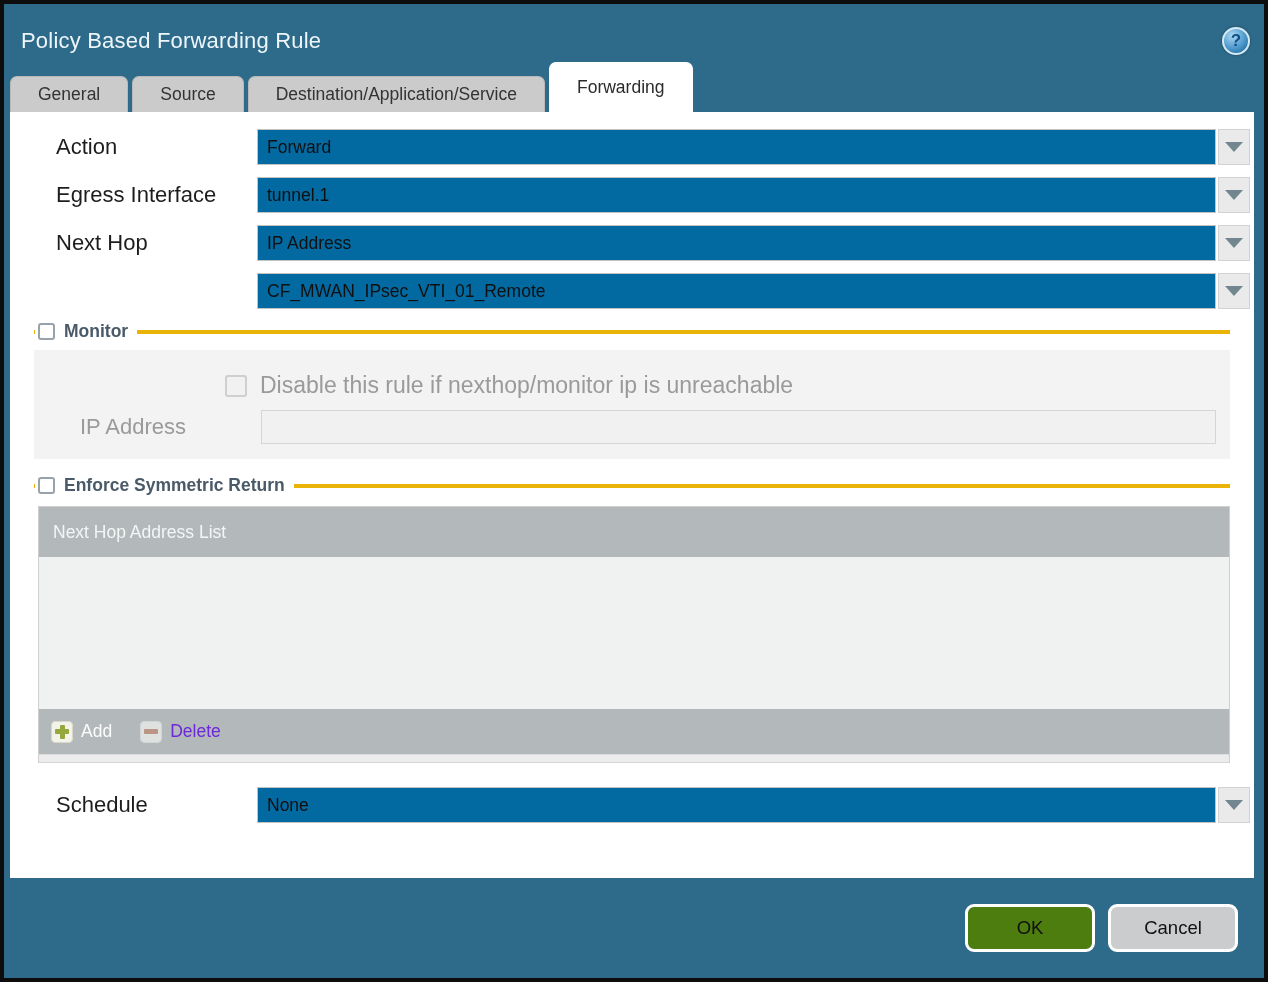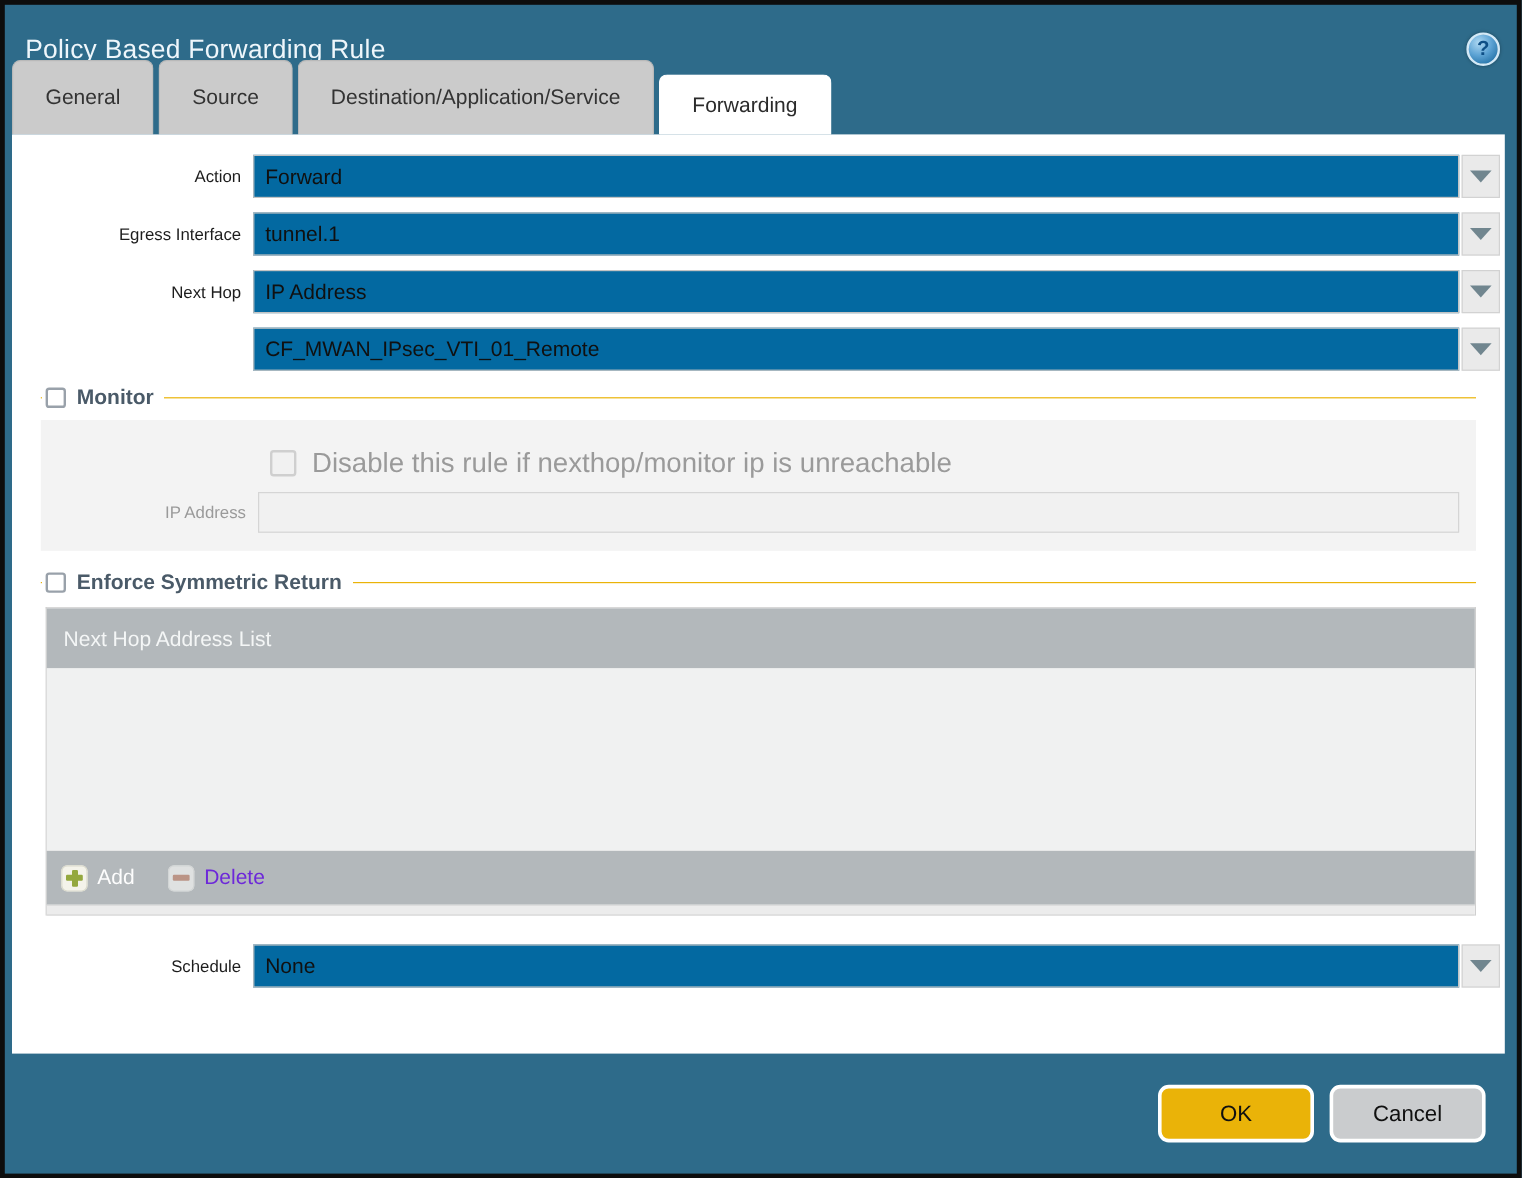--- a/index.html
+++ b/index.html
@@ -18,47 +18,47 @@
     margin-left:auto;width:28px;height:28px;border-radius:50%;
     background:radial-gradient(circle at 35% 28%, #aed8f2 0%, #5da3d4 45%, #2a78ad 80%);
     border:2px solid #d4e9f6;
     display:flex;align-items:center;justify-content:center;
     color:#0e4f86;font-size:17px;font-weight:bold;cursor:pointer;
     box-shadow:0 0 3px rgba(0,0,0,.35);
   }
   
   .tabbar{height:50px;flex:none;display:flex;align-items:flex-end;padding-left:6px;}
   .tab{
-    background:#cbcbcb;color:#333;font-size:17.5px;height:62px;
+    background:#cbcbcb;color:#333;font-size:17.5px;height:36px;
     display:flex;align-items:center;padding:0 27px;
     border-radius:7px 7px 0 0;margin-right:4px;cursor:pointer;
     border:1px solid #b9b9b9;border-bottom:none;white-space:nowrap;
   }
   .tab.active{background:#fff;height:50px;color:#2b2b2b;border-color:#fff;font-weight:400;}
   
   .content{
     background:#fff;margin:0 10px 0 6px;flex:none;height:766px;
     padding-top:17px;overflow:hidden;
   }
   .form-row{display:flex;align-items:center;margin:0 4px 12px 0;height:36px;}
-  .form-label{width:201px;flex:none;text-align:right;padding-right:10px;font-size:14px;color:#1d1d1d;}
+  .form-label{width:201px;flex:none;padding-right:10px;font-size:22px;color:#1d1d1d;margin-left:46px;}
   .combo{flex:1;display:flex;align-items:stretch;height:36px;}
   .combo-field{
     flex:1;border:1px solid #c3c3c3;background:#0369a1;display:flex;align-items:center;
     padding:0 9px;font-size:17.5px;color:#101010;cursor:text;white-space:nowrap;overflow:hidden;
   }
   .combo-btn{
     width:32px;flex:none;margin-left:2px;background:#eaeaea;border:1px solid #d2d2d2;
     display:flex;align-items:center;justify-content:center;cursor:pointer;
   }
   .arrow-down{width:0;height:0;border-left:9px solid transparent;border-right:9px solid transparent;border-top:10px solid #71868f;}
   .combo-btn.disabled{background:#ebebeb;border-color:#dadada;cursor:default;}
   .combo-btn.disabled .arrow-down{border-top-color:#b4babe;}
   
-  fieldset{border:none;border-top:1px solid #eab308;margin:0 24px;padding:0;}
+  fieldset{border:none;border-top:4px solid #eab308;margin:0 24px;padding:0;}
   fieldset.monitor-fs{margin-top:4px;}
   fieldset.esr-fs{margin-top:16px;}
   legend{display:flex;align-items:center;gap:9px;padding:0 9px 0 3px;margin-left:1px;}
   .legend-text{font-size:17.5px;font-weight:bold;color:#4a5a68;}
   .cb{width:17px;height:17px;flex:none;background:#fff;border:2px solid #99a1aa;border-radius:3px;cursor:pointer;}
   
   .monitor-panel{background:#f3f3f3;margin-top:8px;padding:10px 14px 14px 0;}
   .monitor-panel .form-label{width:181px;color:#9a9a9a;}
   .field-disabled-beige{
     flex:1;border:1px solid #d9d3c2;background:#f4eedd;height:36px;
@@ -82,21 +82,21 @@
   .icon-del::before{content:"";position:absolute;left:4px;right:4px;top:8.5px;height:5px;background:#bb9486;border-radius:1px;}
   .nh-strip{height:9px;background:#ececec;border-top:1px solid #dddddd;border-bottom:1px solid #d6d6d6;}
   .schedule-row{margin-top:24px;}
   
   .footerbar{flex:1;display:flex;align-items:center;justify-content:flex-end;padding-right:26px;gap:13px;}
   .btn{
     height:48px;min-width:130px;border-radius:9px;border:3px solid #fff;
     font-size:18.5px;color:#101010;display:flex;align-items:center;justify-content:center;
     cursor:pointer;font-family:"Liberation Sans", sans-serif;
   }
-  .btn-ok{background:#eab308;}
+  .btn-ok{background:#4d7c0f;}
   .btn-cancel{background:#caccce;}
 </style>
 </head>
 <body>
 
 <div class="window">
 
   <div class="titlebar">
     <span class="title">Policy Based Forwarding Rule</span>
     <span class="help-icon">

